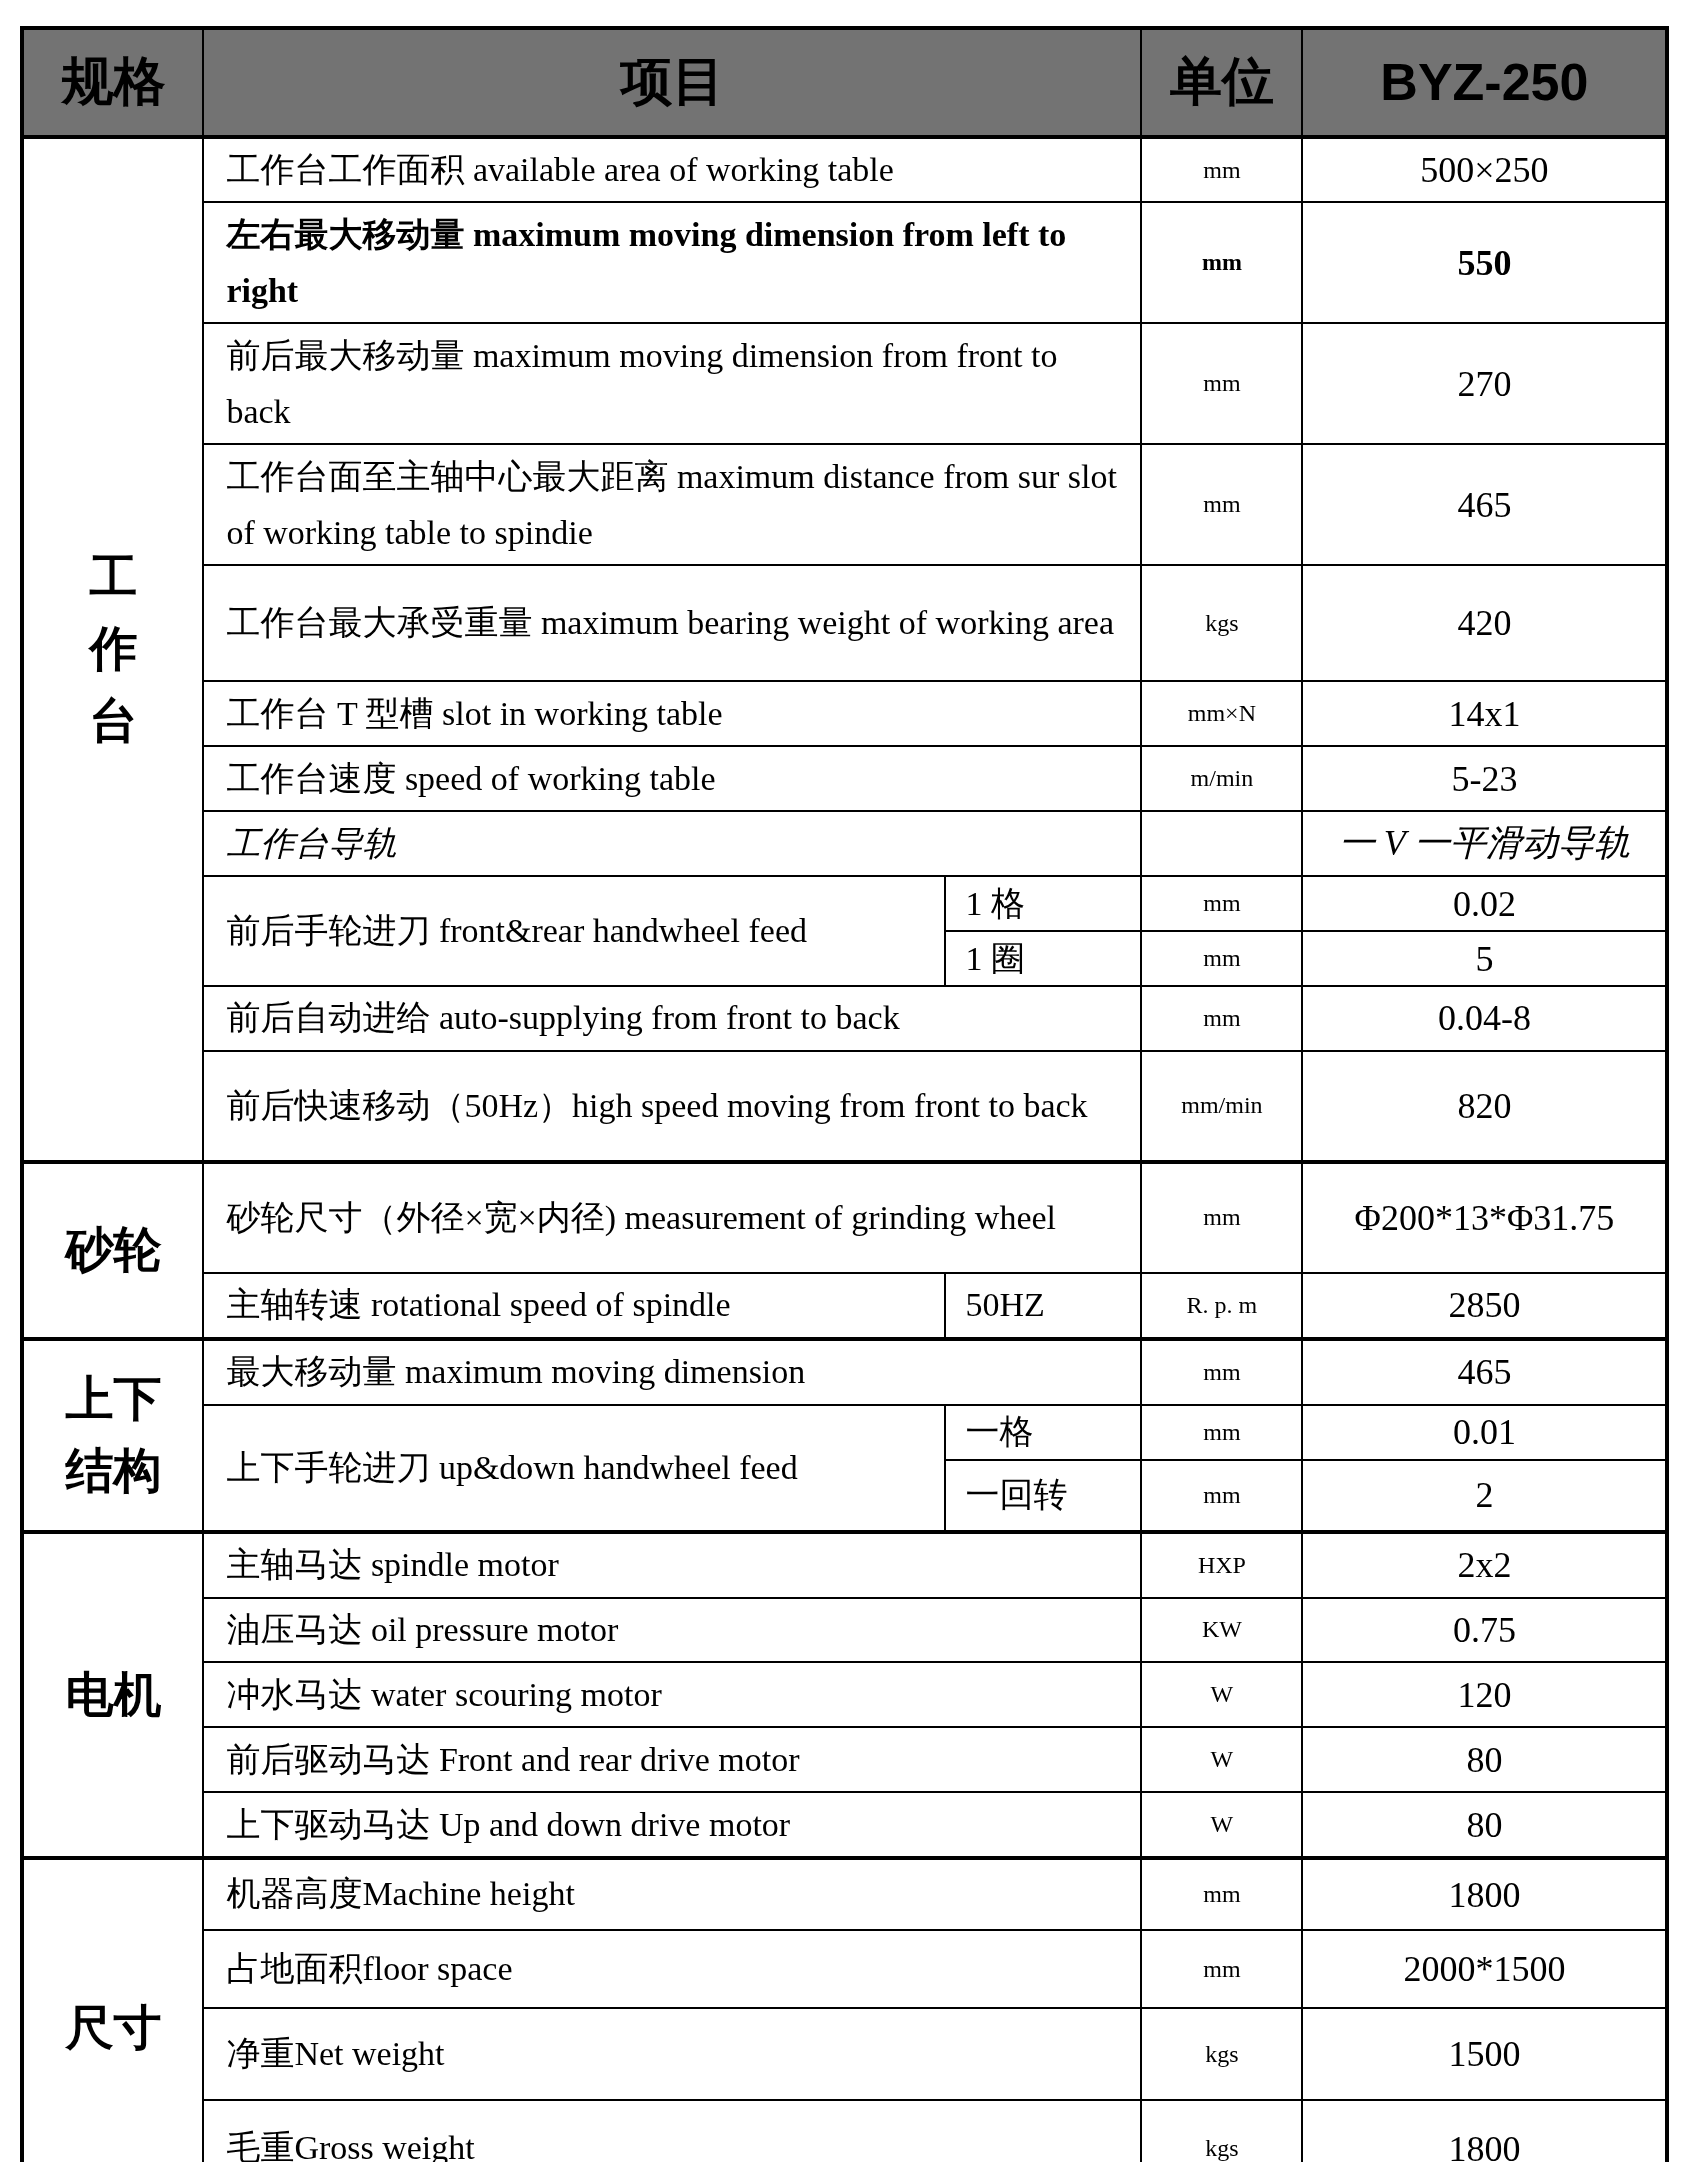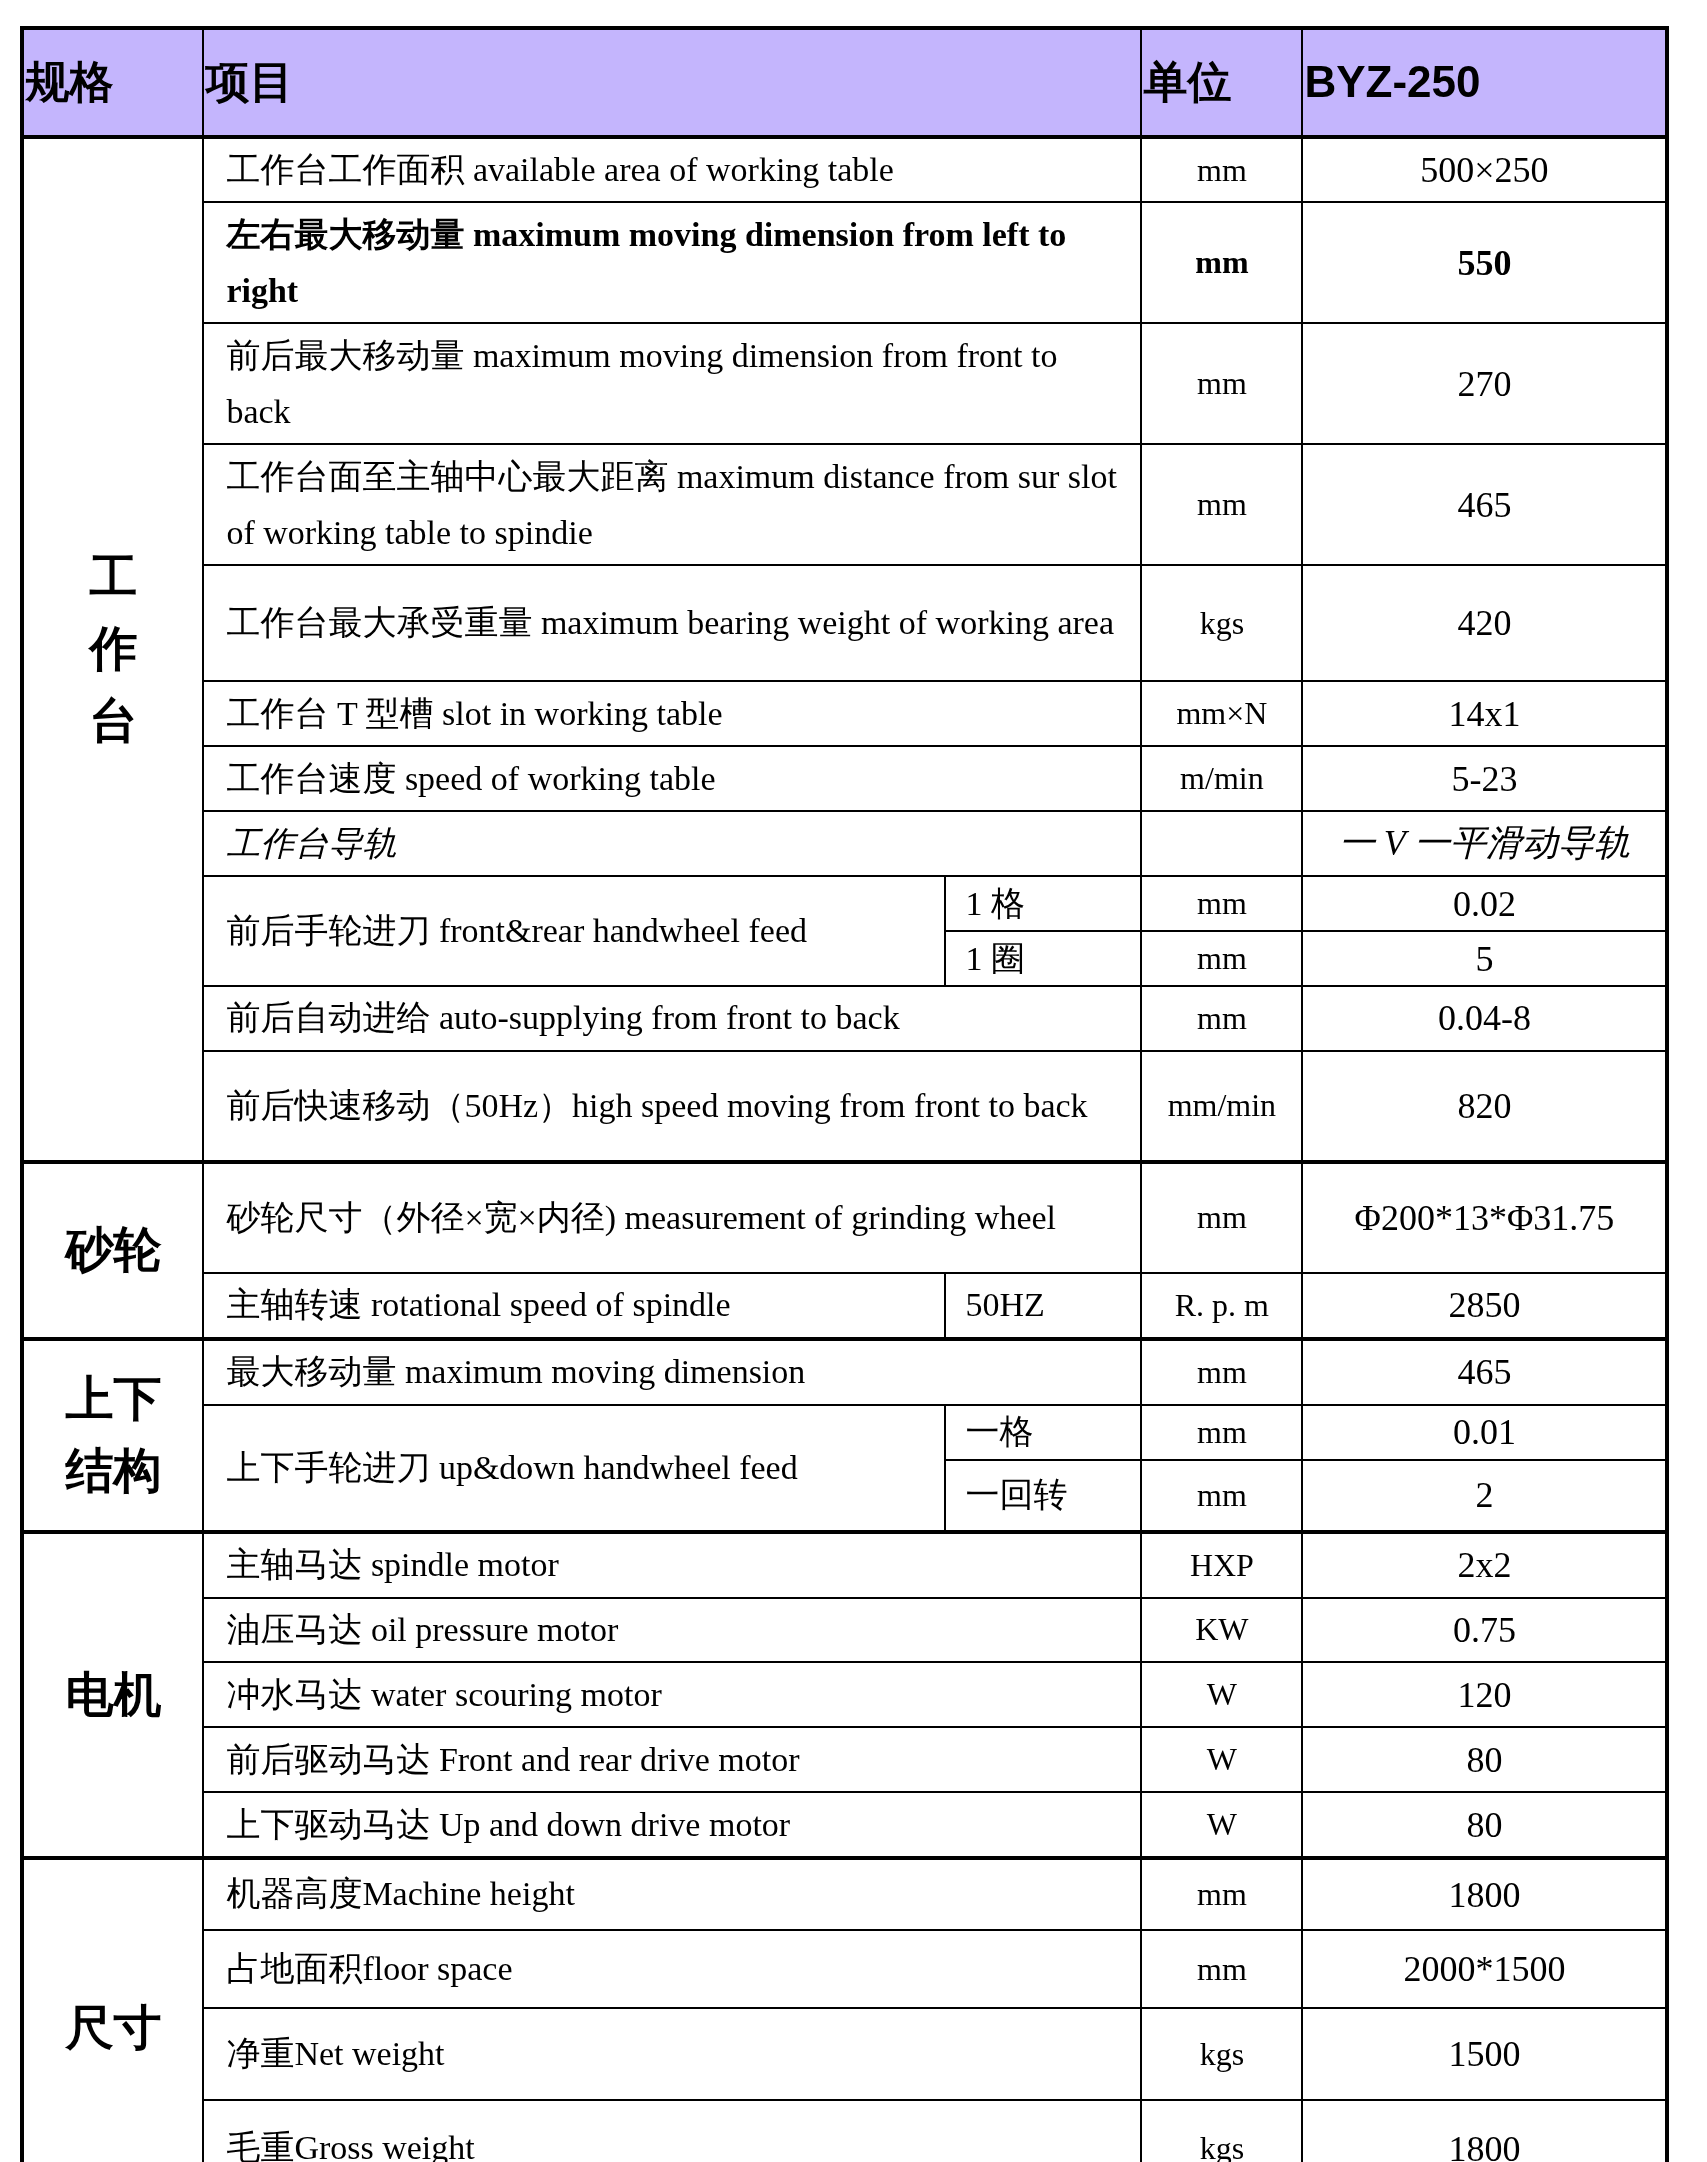--- a/index.html
+++ b/index.html
@@ -30,25 +30,25 @@
   .spec-table th, .spec-table td {
     border: 2.6px solid #000000;
     overflow: hidden;
   }
   .spec-table thead tr {
     height: 109px;
   }
   .spec-table th {
     font-family: "Liberation Sans", "DejaVu Sans", sans-serif;
     font-weight: bold;
-    font-size: 44px;
-    text-align: left;
+    font-size: 52px;
+    text-align: center;
     vertical-align: middle;
     border-bottom-width: 4.3px;
-    background: #c4b5fd;
+    background: #737373;
   }
   .spec-table tr.section-start td {
     border-top-width: 4.3px;
   }
   td.spec-cell {
     font-family: "Liberation Sans", "DejaVu Sans", sans-serif;
     font-weight: bold;
     font-size: 48px;
     text-align: center;
     vertical-align: middle;
@@ -61,21 +61,21 @@
     padding: 3.4px 19px 3.4px 22px;
     line-height: 1.65;
   }
   td.sub-cell {
     font-size: 34px;
     text-align: left;
     vertical-align: middle;
     padding: 0 8.5px 0 19px;
   }
   td.unit-cell {
-    font-size: 32px;
+    font-size: 24px;
     text-align: center;
     vertical-align: middle;
   }
   td.value-cell {
     font-size: 36px;
     text-align: center;
     vertical-align: middle;
   }
 </style>
 </head>

